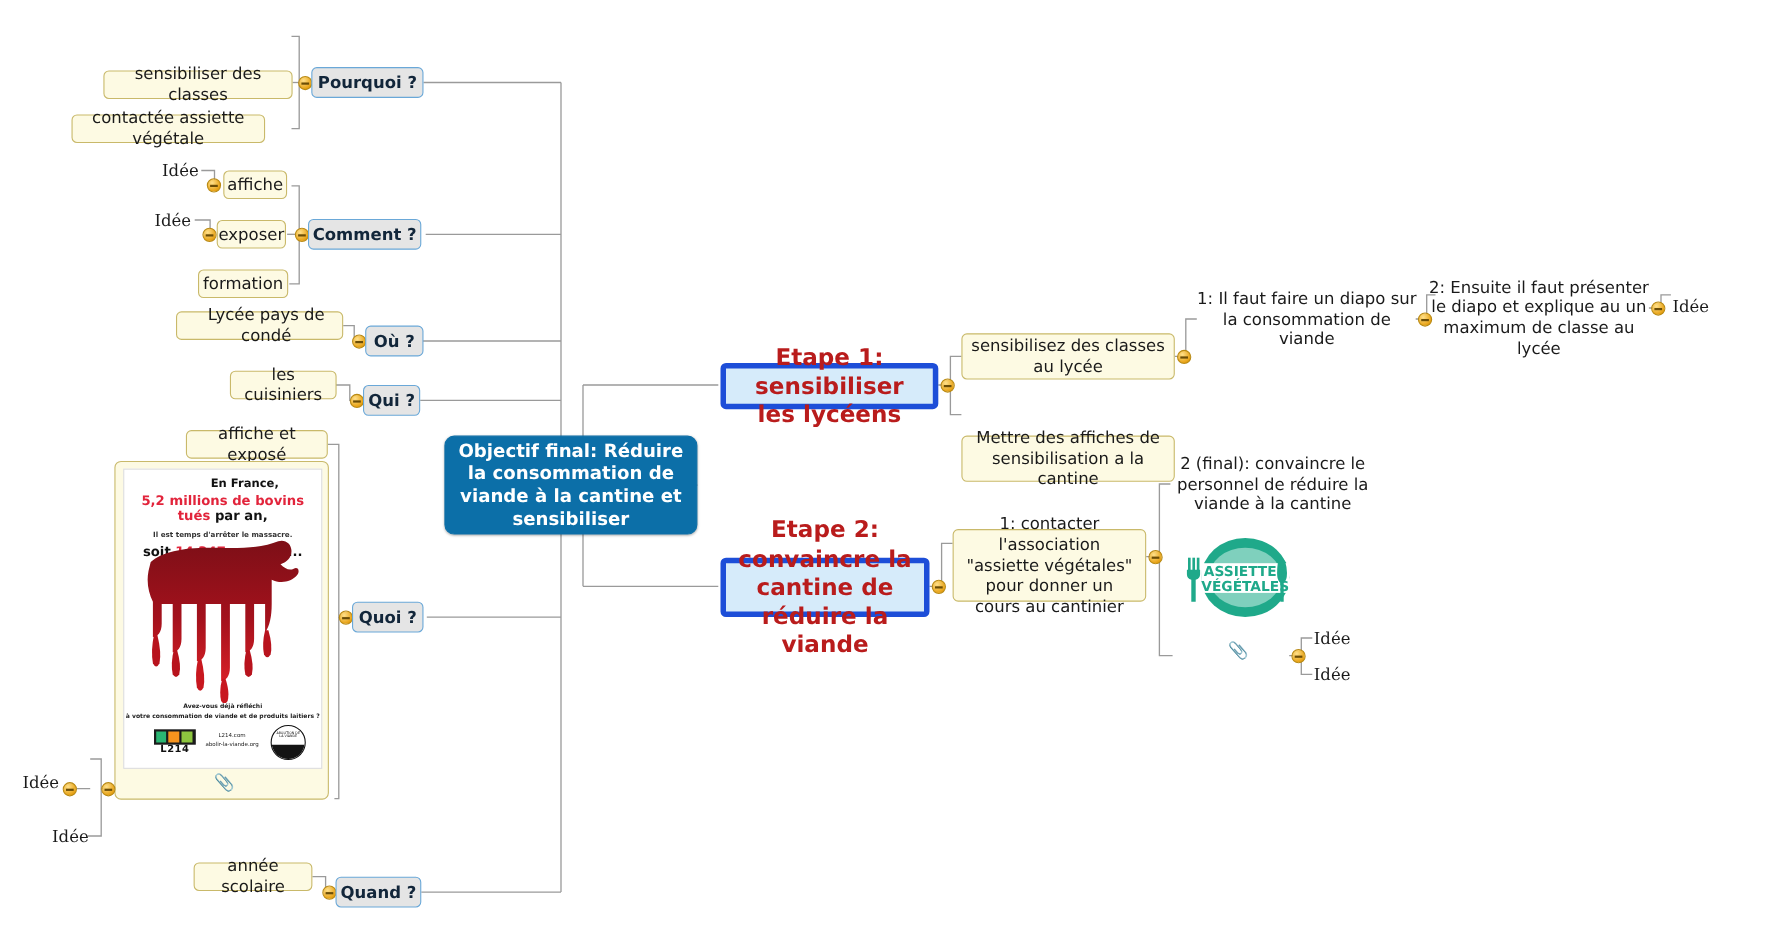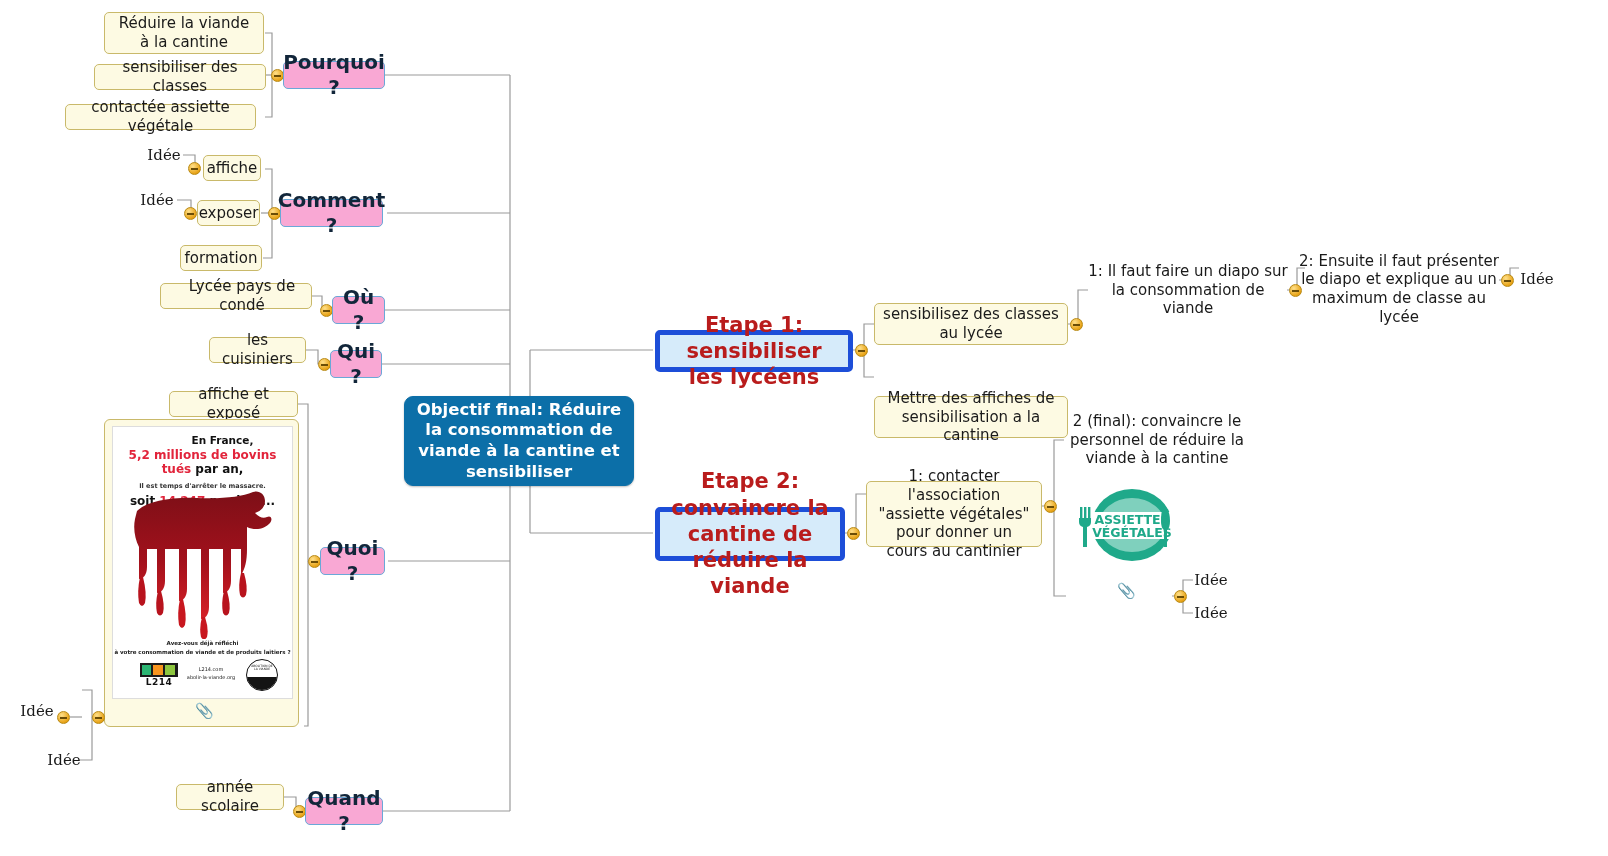--- a/index.html
+++ b/index.html
@@ -9,22 +9,22 @@
   svg.links{position:absolute;left:0;top:0;width:1608px;height:856px;pointer-events:none;}
 
   .node{position:absolute;box-sizing:border-box;display:flex;align-items:center;
         justify-content:center;text-align:center;line-height:1.25;}
 
   
   .leaf{background:#fdfae3;border:1px solid #c9b96a;border-radius:5px;
         color:#1a1a1a;font-size:15px;padding:3px 7px;}
 
   
-  .qnode{background:#f9a8d4;border:1px solid #6aa8d8;border-radius:5px;
-         color:#12263a;font-size:20px;font-weight:bold;padding:3px 1px;}
+  .qnode{background:#e5e5e5;border:1px solid #6aa8d8;border-radius:5px;
+         color:#12263a;font-size:15px;font-weight:bold;padding:3px 1px;}
 
   
   .stage{background:#d6ebfa;border:5px solid #1d4ed8;border-radius:5px;
          color:#b91c1c;font-size:21px;font-weight:bold;padding:4px 8px;}
 
   
   .root{background:#0c6fa8;border:1px solid #0c6fa8;border-radius:9px;
         color:#ffffff;font-size:16.5px;font-weight:bold;padding:6px 10px;
         box-shadow:0 1px 2px rgba(0,0,0,.25);}
 
@@ -118,27 +118,24 @@
 
       <path d="M1172,596 L1183,596 L1183,580 L1193,580"></path>
       <path d="M1183,596 L1183,613 L1193,613"></path>
     </g>
   </svg>
 
   <div class="node root" style="left:404px;top:396px;width:230px;height:90px;">
     <span>Objectif final: Réduire la consommation de viande à la cantine et sensibiliser</span>
   </div>
 
-  <div class="node leaf" style="left:104px;top:12px;width:160px;height:42px;">
-    <span>Réduire la viande à la cantine</span>
-  </div>
   <div class="node leaf" style="left:94px;top:64px;width:172px;height:26px;">
     <span>sensibiliser des classes</span>
   </div>
-  <div class="node leaf" style="left:65px;top:104px;width:191px;height:26px;">
+  <div class="node leaf" style="left:65px;top:104px;width:176px;height:26px;">
     <span>contactée assiette végétale</span>
   </div>
   <div class="toggle" style="left:271px;top:69px;"></div>
   <div class="node qnode" style="left:283px;top:61px;width:102px;height:28px;">
     <span>Pourquoi ?</span>
   </div>
 
   <div class="node bare-serif" style="left:144px;top:144px;width:40px;height:22px;">
     <span>Idée</span>
   </div>

